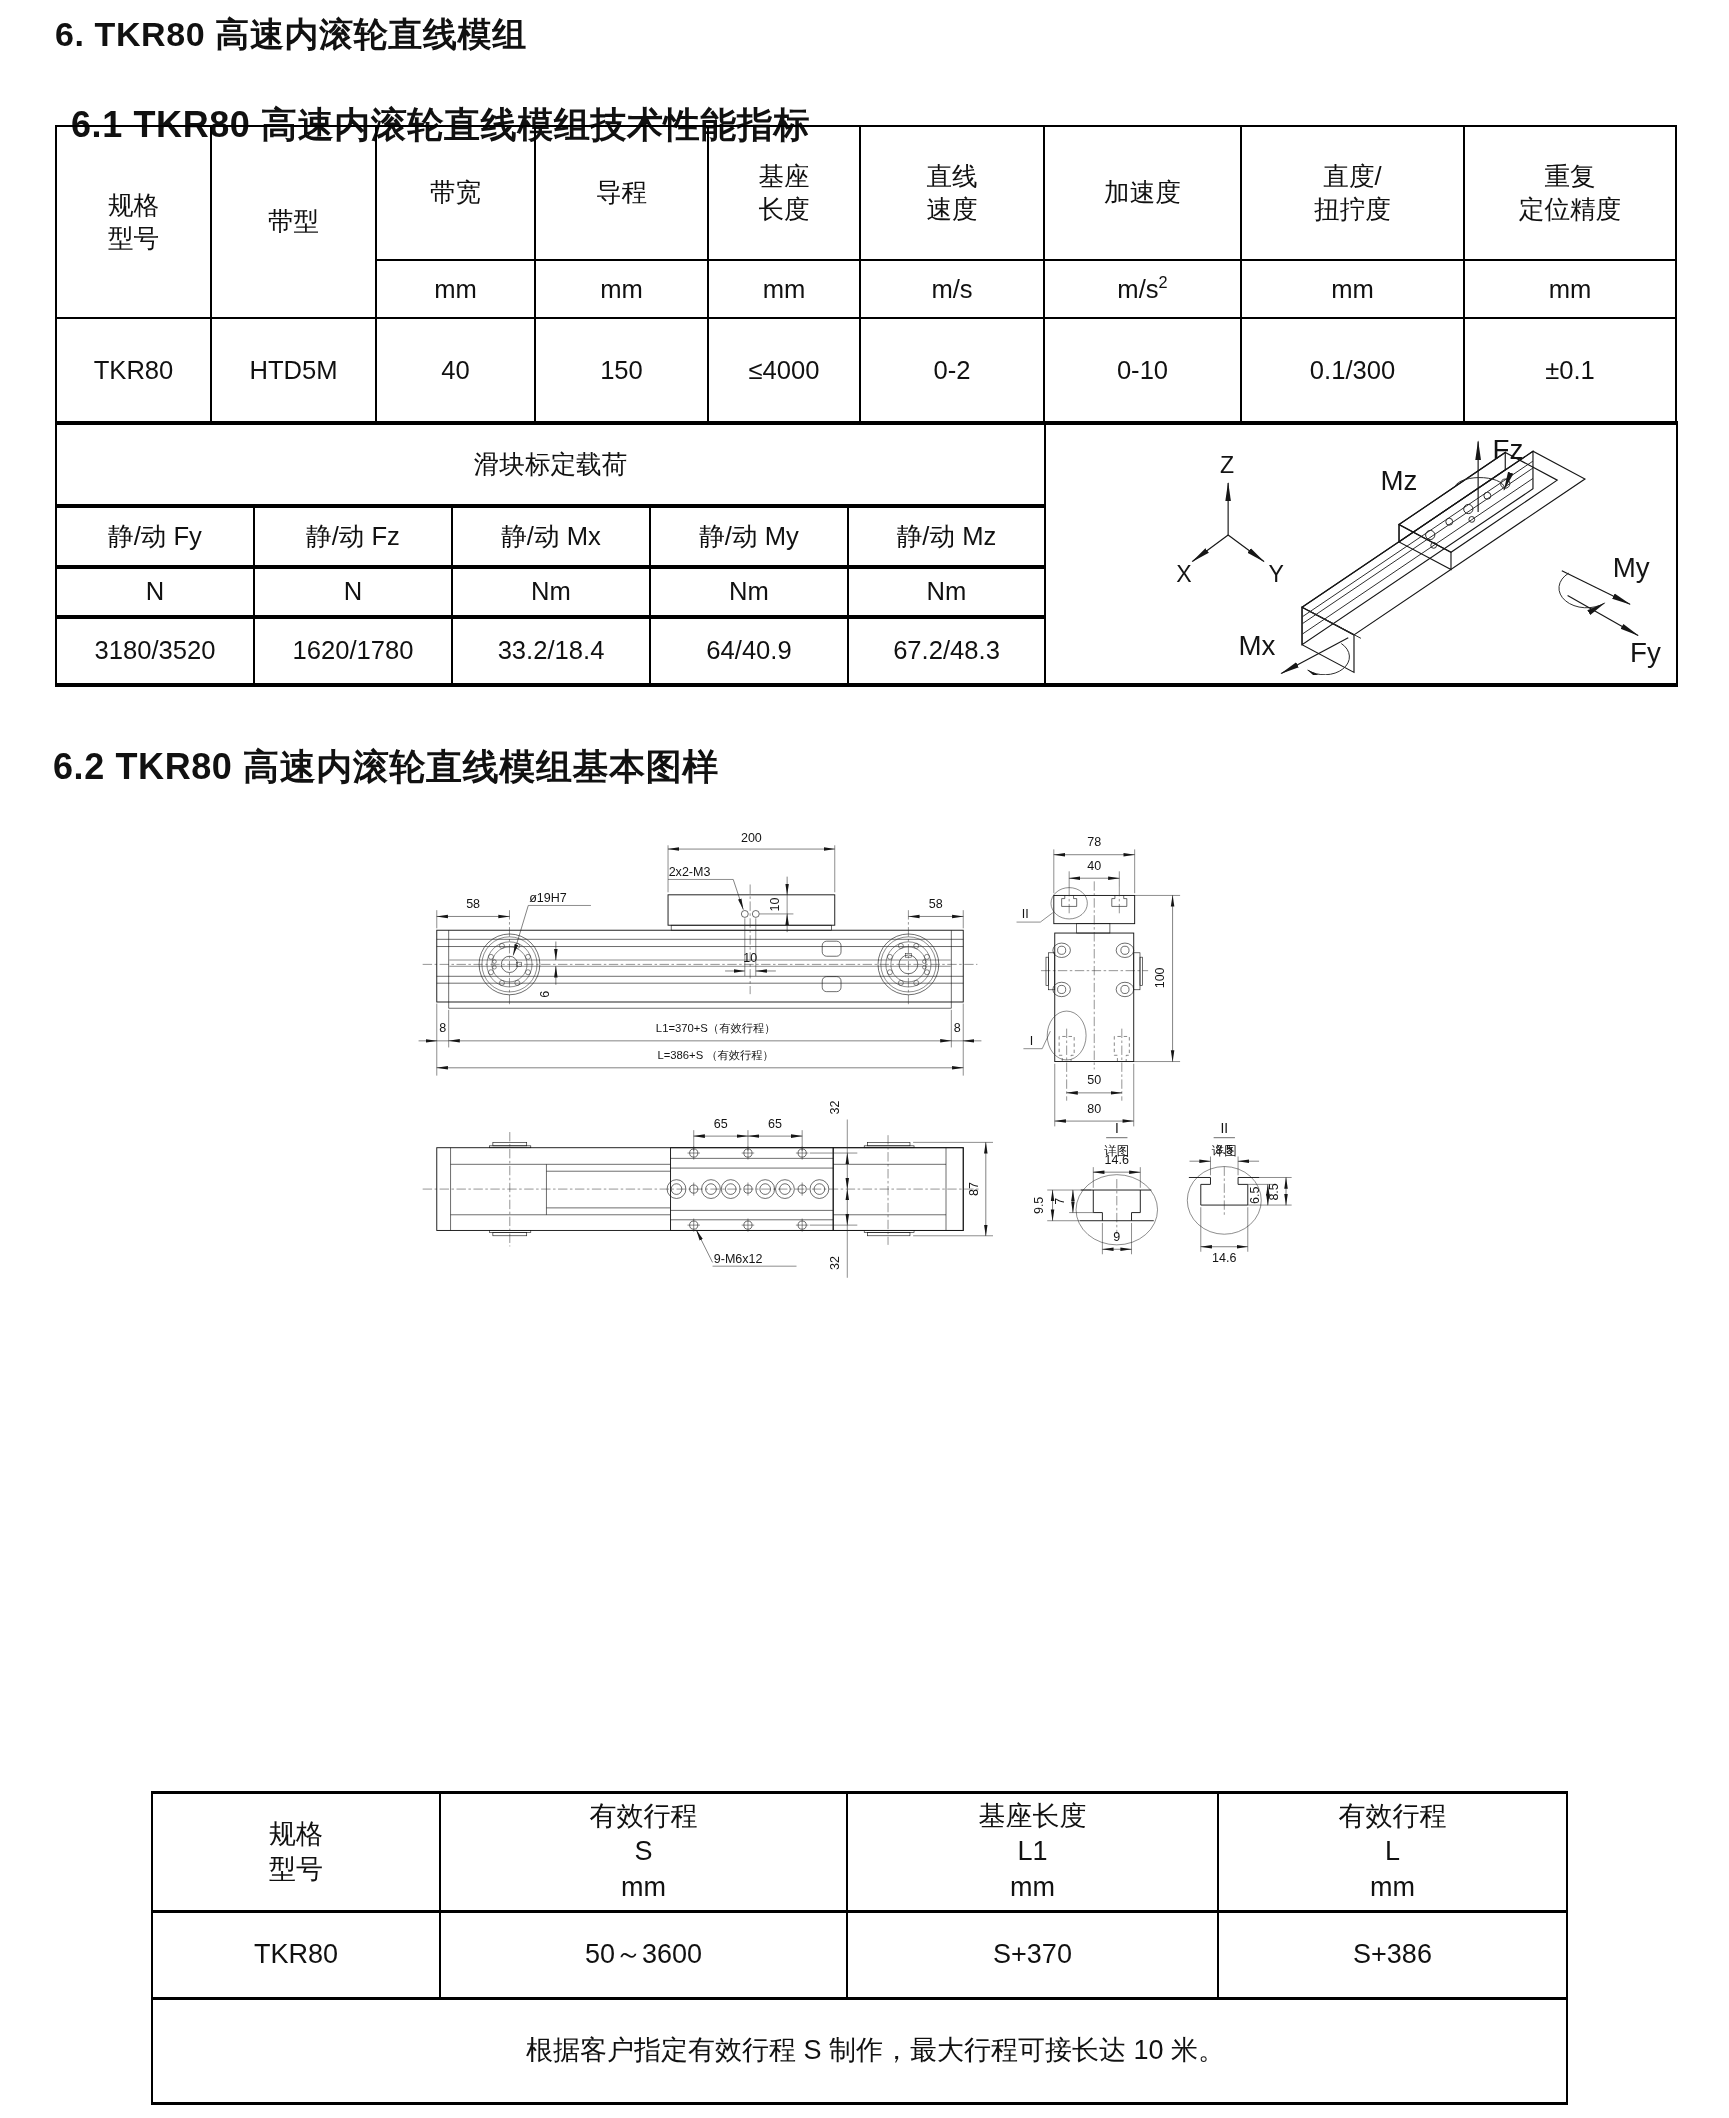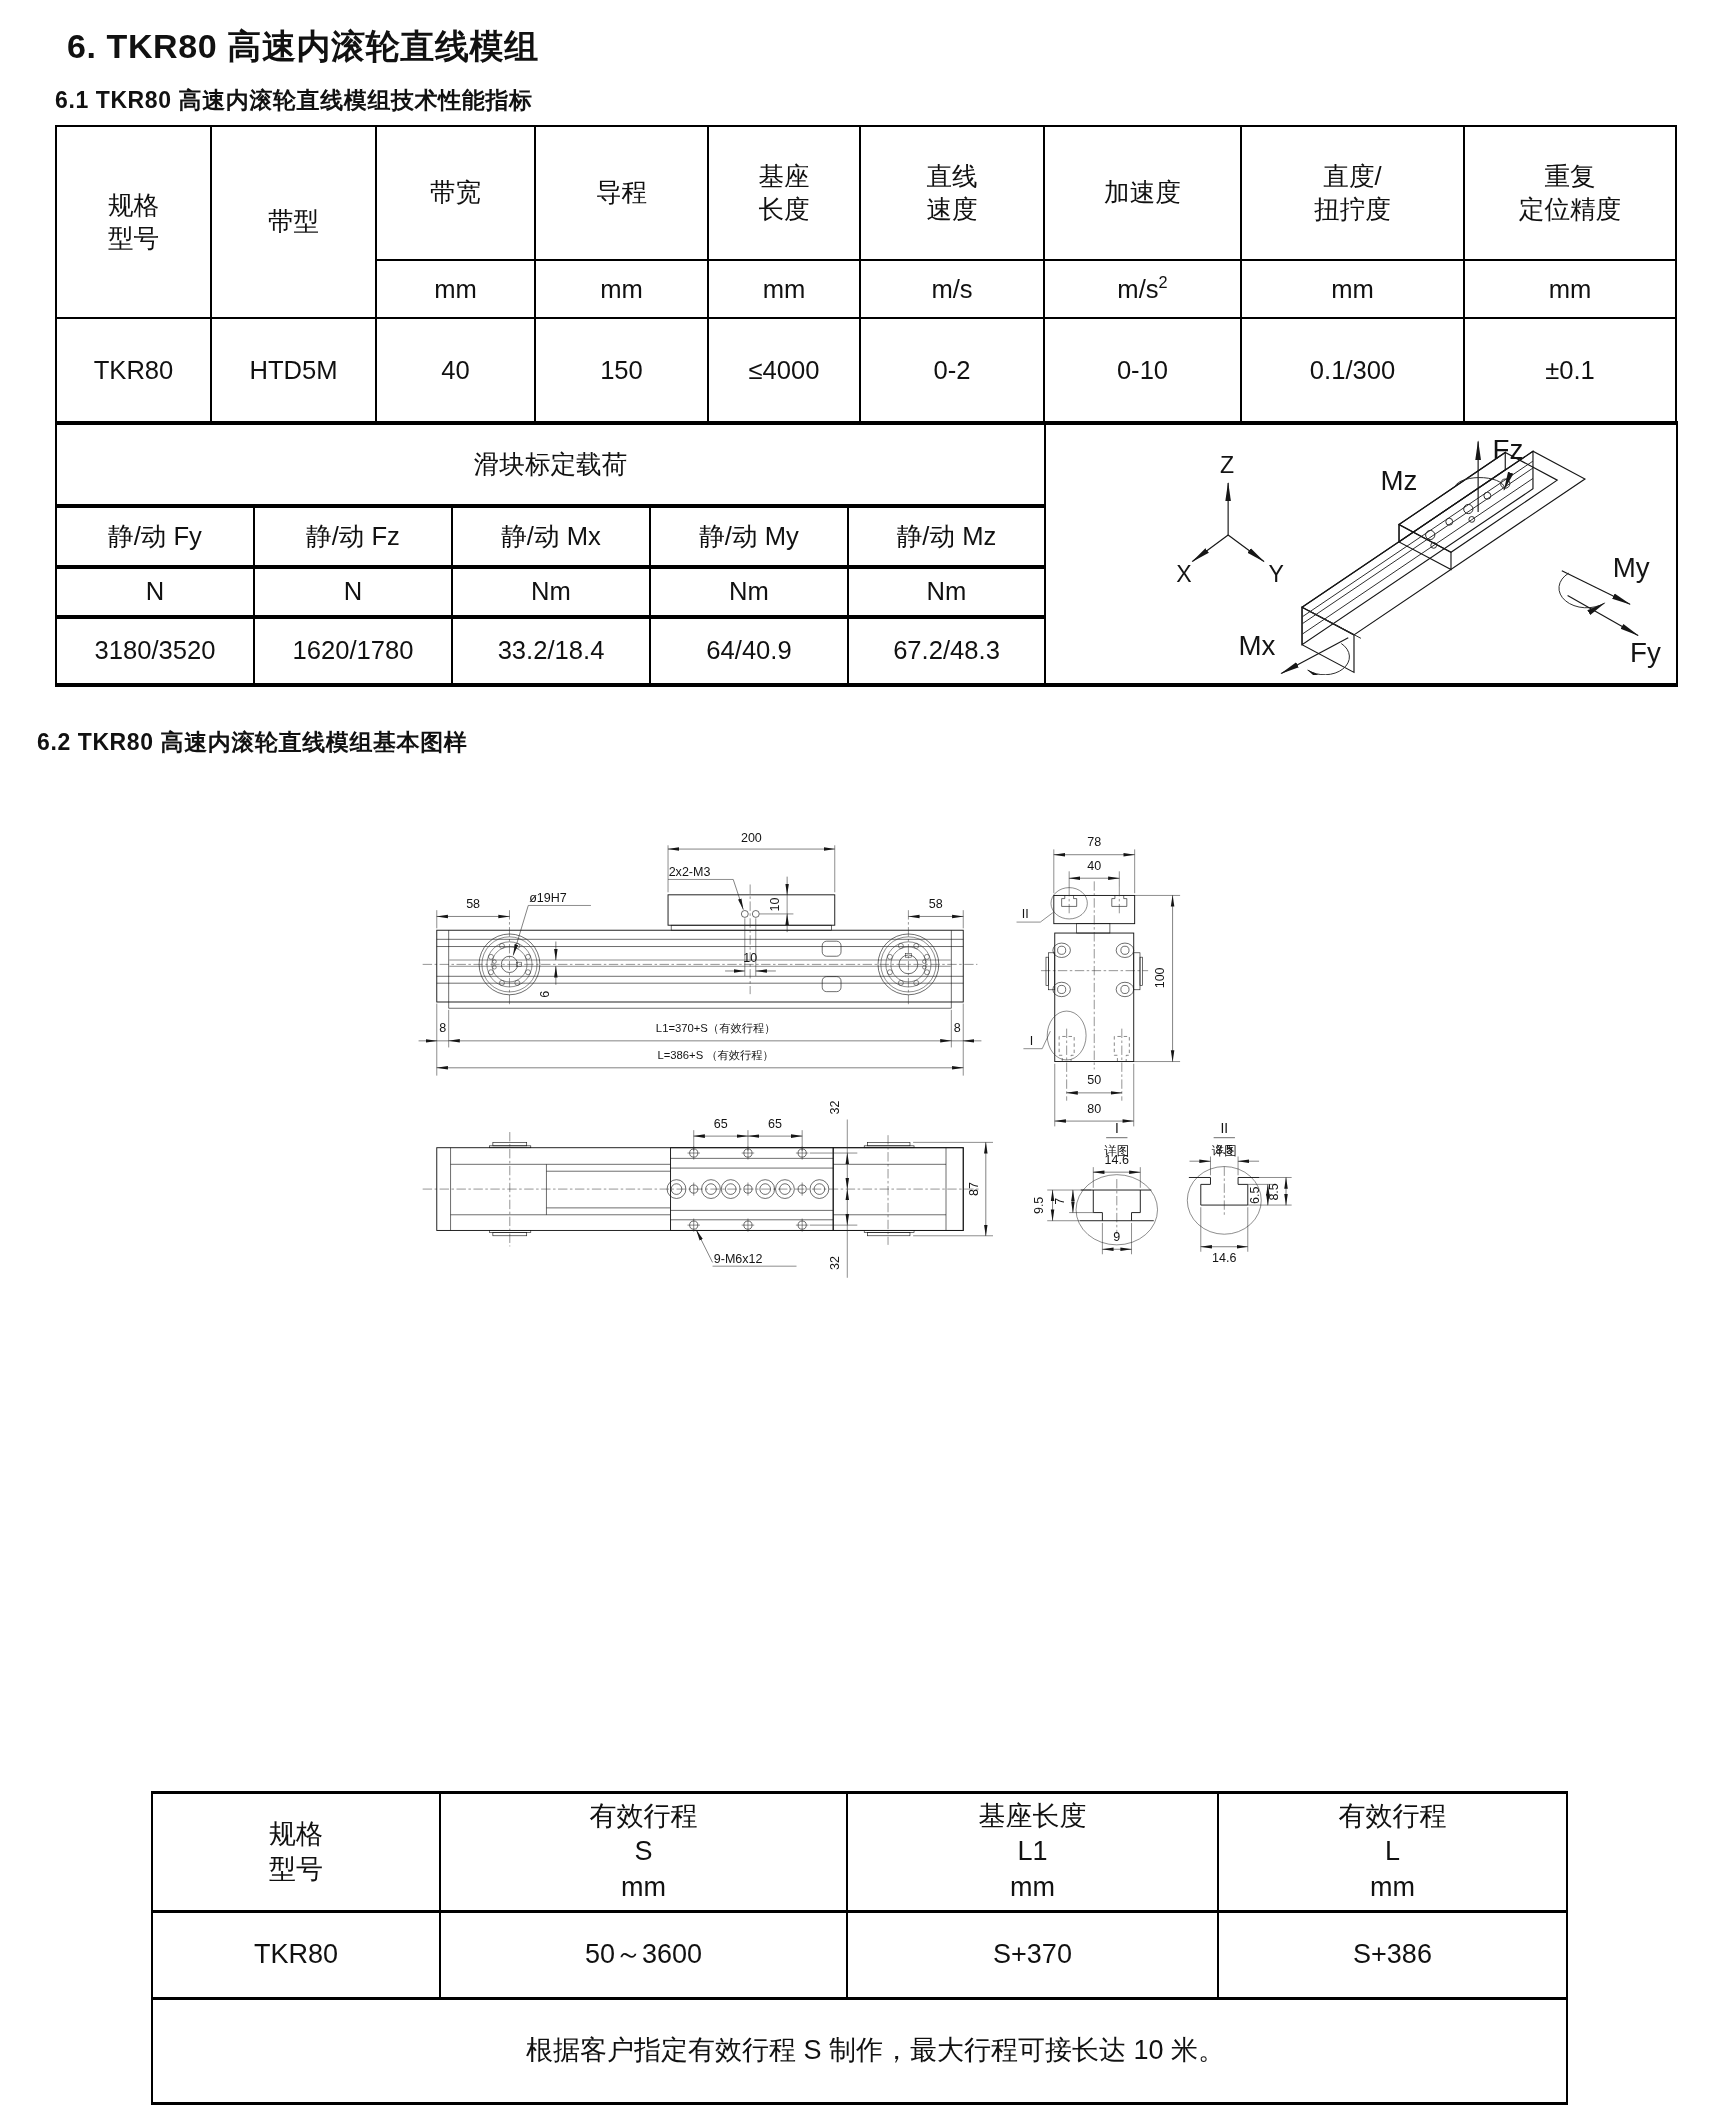--- a/index.html
+++ b/index.html
@@ -1,22 +1,22 @@
 <!DOCTYPE html>
 <html style="font-size:9.3px"><head>
 <meta charset="utf-8">
 <style>
   html,body{margin:0;padding:0;}
   body{
     width:1730px;height:2119px;position:relative;background:#ffffff;
     font-family:"Liberation Sans","DejaVu Sans",sans-serif;color:#111;
   }
   .abs{position:absolute;}
-  h1.pgtitle{font-size:34px;font-weight:700;margin:12px;letter-spacing:0.6px;}
-  h2.sectitle{font-size:23px;font-weight:700;margin:0;letter-spacing:0.6px;}
+  h1.pgtitle{font-size:34px;font-weight:700;margin:0;letter-spacing:0.6px;}
+  h2.sectitle{font-size:36px;font-weight:700;margin:16px;letter-spacing:0.6px;}
   table.dt{border-collapse:collapse;table-layout:fixed;}
   table.dt td{border:2.3px solid #000;text-align:center;vertical-align:middle;
     font-size:25.6px;line-height:1.3;padding:0;overflow:hidden;}
   table#spec-top td{border-top-width:2.9px;border-bottom-width:2.9px;}
   table#spec-top tr:last-child td{border-bottom:none;}
   table#spec-load td{border-top-width:4.1px;border-bottom-width:4.1px;}
   table#bottom-table td{border-top-width:3.5px;border-bottom-width:3.5px;font-size:27px;}
   td .cellline{display:block;}
   sup{font-size:16.3px;}
   .notecell{text-align:right;padding-left:32px !important;}

